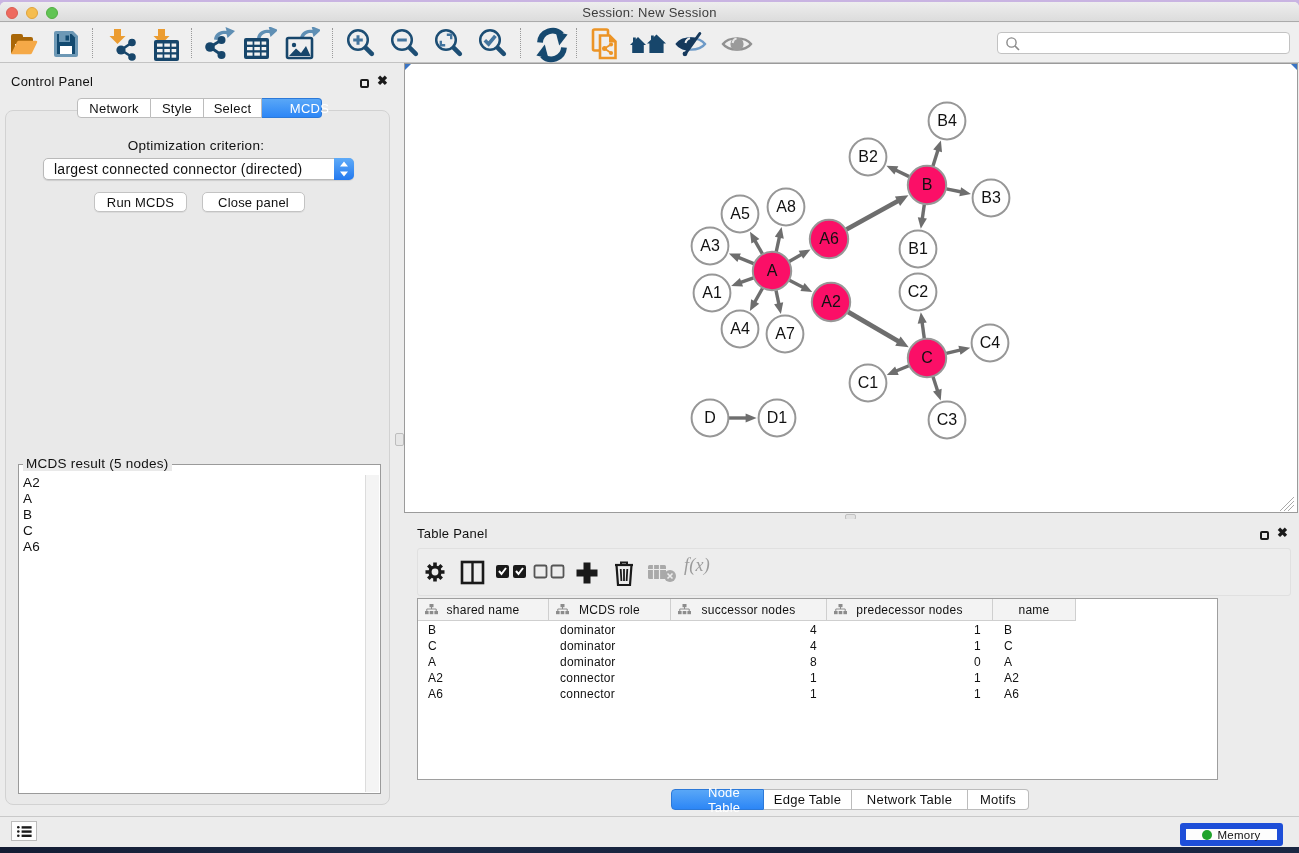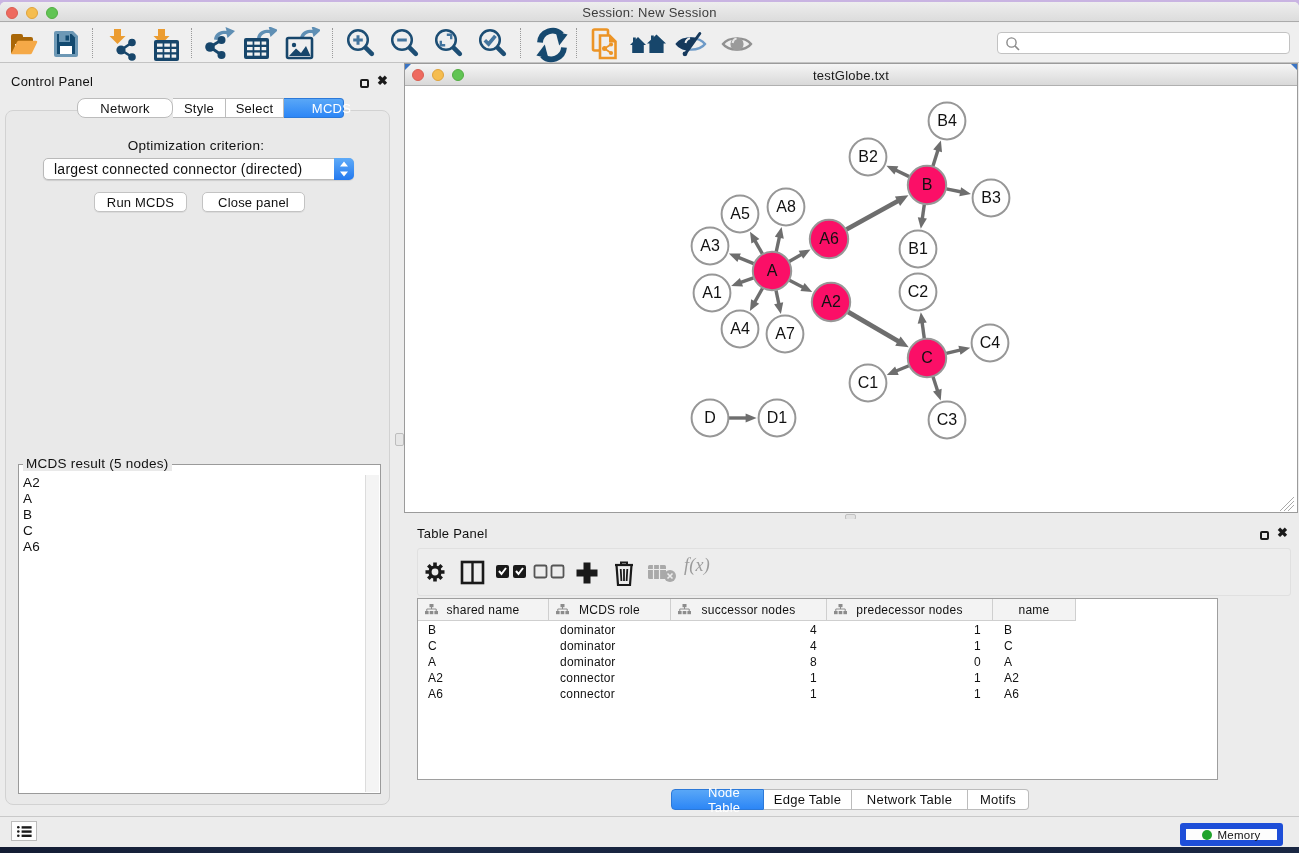--- a/index.html
+++ b/index.html
@@ -221,21 +221,21 @@
         <path stroke="#8a8a8a" stroke-width="1.6" d="M10 10 L14 14"></path>
       </svg>
     </div>
   </div>
   <div id="cpanel">
     <div class="phead" style="position:absolute;left:11px;top:11px;">Control Panel</div>
     <div class="abs" style="left:360px;top:11px;"><span class="float-ico"></span></div>
     <div class="abs close-x" style="left:377px;top:10px;">✖</div>
     <div id="cpanel-inner"></div>
     <div class="seg" style="left:77px;top:35px;">
-      <div class="s" style="width:96px;border-radius:8px;">Network</div>
+      <div class="s" style="width:74px;">Network</div>
       <div class="s" style="width:53px;">Style</div>
       <div class="s" style="width:58px;">Select</div>
       <div class="s on" style="width:60px;">MCDS</div>
     </div>
     <div class="abs" style="left:0;top:75px;width:392px;text-align:center;font-size:13.5px;color:#111;">Optimization criterion:</div>
     <div id="combo">
       <div class="txt">largest connected connector (directed)</div>
       <div class="step"><svg width="20" height="22" viewBox="0 0 20 22">
               <path fill="#fff" d="M10 3.5 L14 8.5 H6 Z M10 18.5 L6 13.5 H14 Z"></path>
             </svg></div>
@@ -256,26 +256,20 @@
   </div>
   <div class="abs" style="left:395px;top:431px;width:9px;height:13px;background:#e6e6e6;border:1px solid #bdbdbd;border-radius:2px;"></div>
   <div class="abs" style="left:845px;top:512px;width:11px;height:6px;background:#e2e2e2;border:1px solid #c0c0c0;border-radius:2px;"></div>
   <div id="netwin">
     <svg class="abs" style="left:0;top:0;z-index:3" width="6" height="6">
           <path d="M0 0 H6 L0 6 Z" fill="#3a74c4"></path>
         </svg>
     <svg class="abs" style="right:0;top:0;z-index:3" width="6" height="6">
           <path d="M0 0 H6 V6 Z" fill="#3a74c4"></path>
         </svg>
-    <div id="nettitle">
-      <div class="tl r" style="left:6.5px;top:5px;"></div>
-      <div class="tl y" style="left:26.5px;top:5px;"></div>
-      <div class="tl g" style="left:46.5px;top:5px;"></div>
-      <div class="title">testGlobe.txt</div>
-    </div>
     <svg id="graph" width="892" height="426">
       <g>
       <line x1="357.4" y1="166.8" x2="349.6" y2="153.1" stroke-width="3.4"></line>
             <path class="ah" d="M345.0 144.8 L354.4 152.1 L346.4 156.6 Z"></path>
       <line x1="371.2" y1="164.8" x2="374.6" y2="149.2" stroke-width="3.4"></line>
             <path class="ah" d="M376.6 139.9 L378.8 151.7 L369.8 149.7 Z"></path>
       <line x1="348.7" y1="176.6" x2="332.7" y2="170.2" stroke-width="3.4"></line>
             <path class="ah" d="M323.9 166.6 L335.8 166.5 L332.4 175.0 Z"></path>
       <line x1="348.5" y1="190.8" x2="335.1" y2="195.7" stroke-width="3.4"></line>
             <path class="ah" d="M326.2 199.0 L334.9 190.9 L338.1 199.5 Z"></path>

